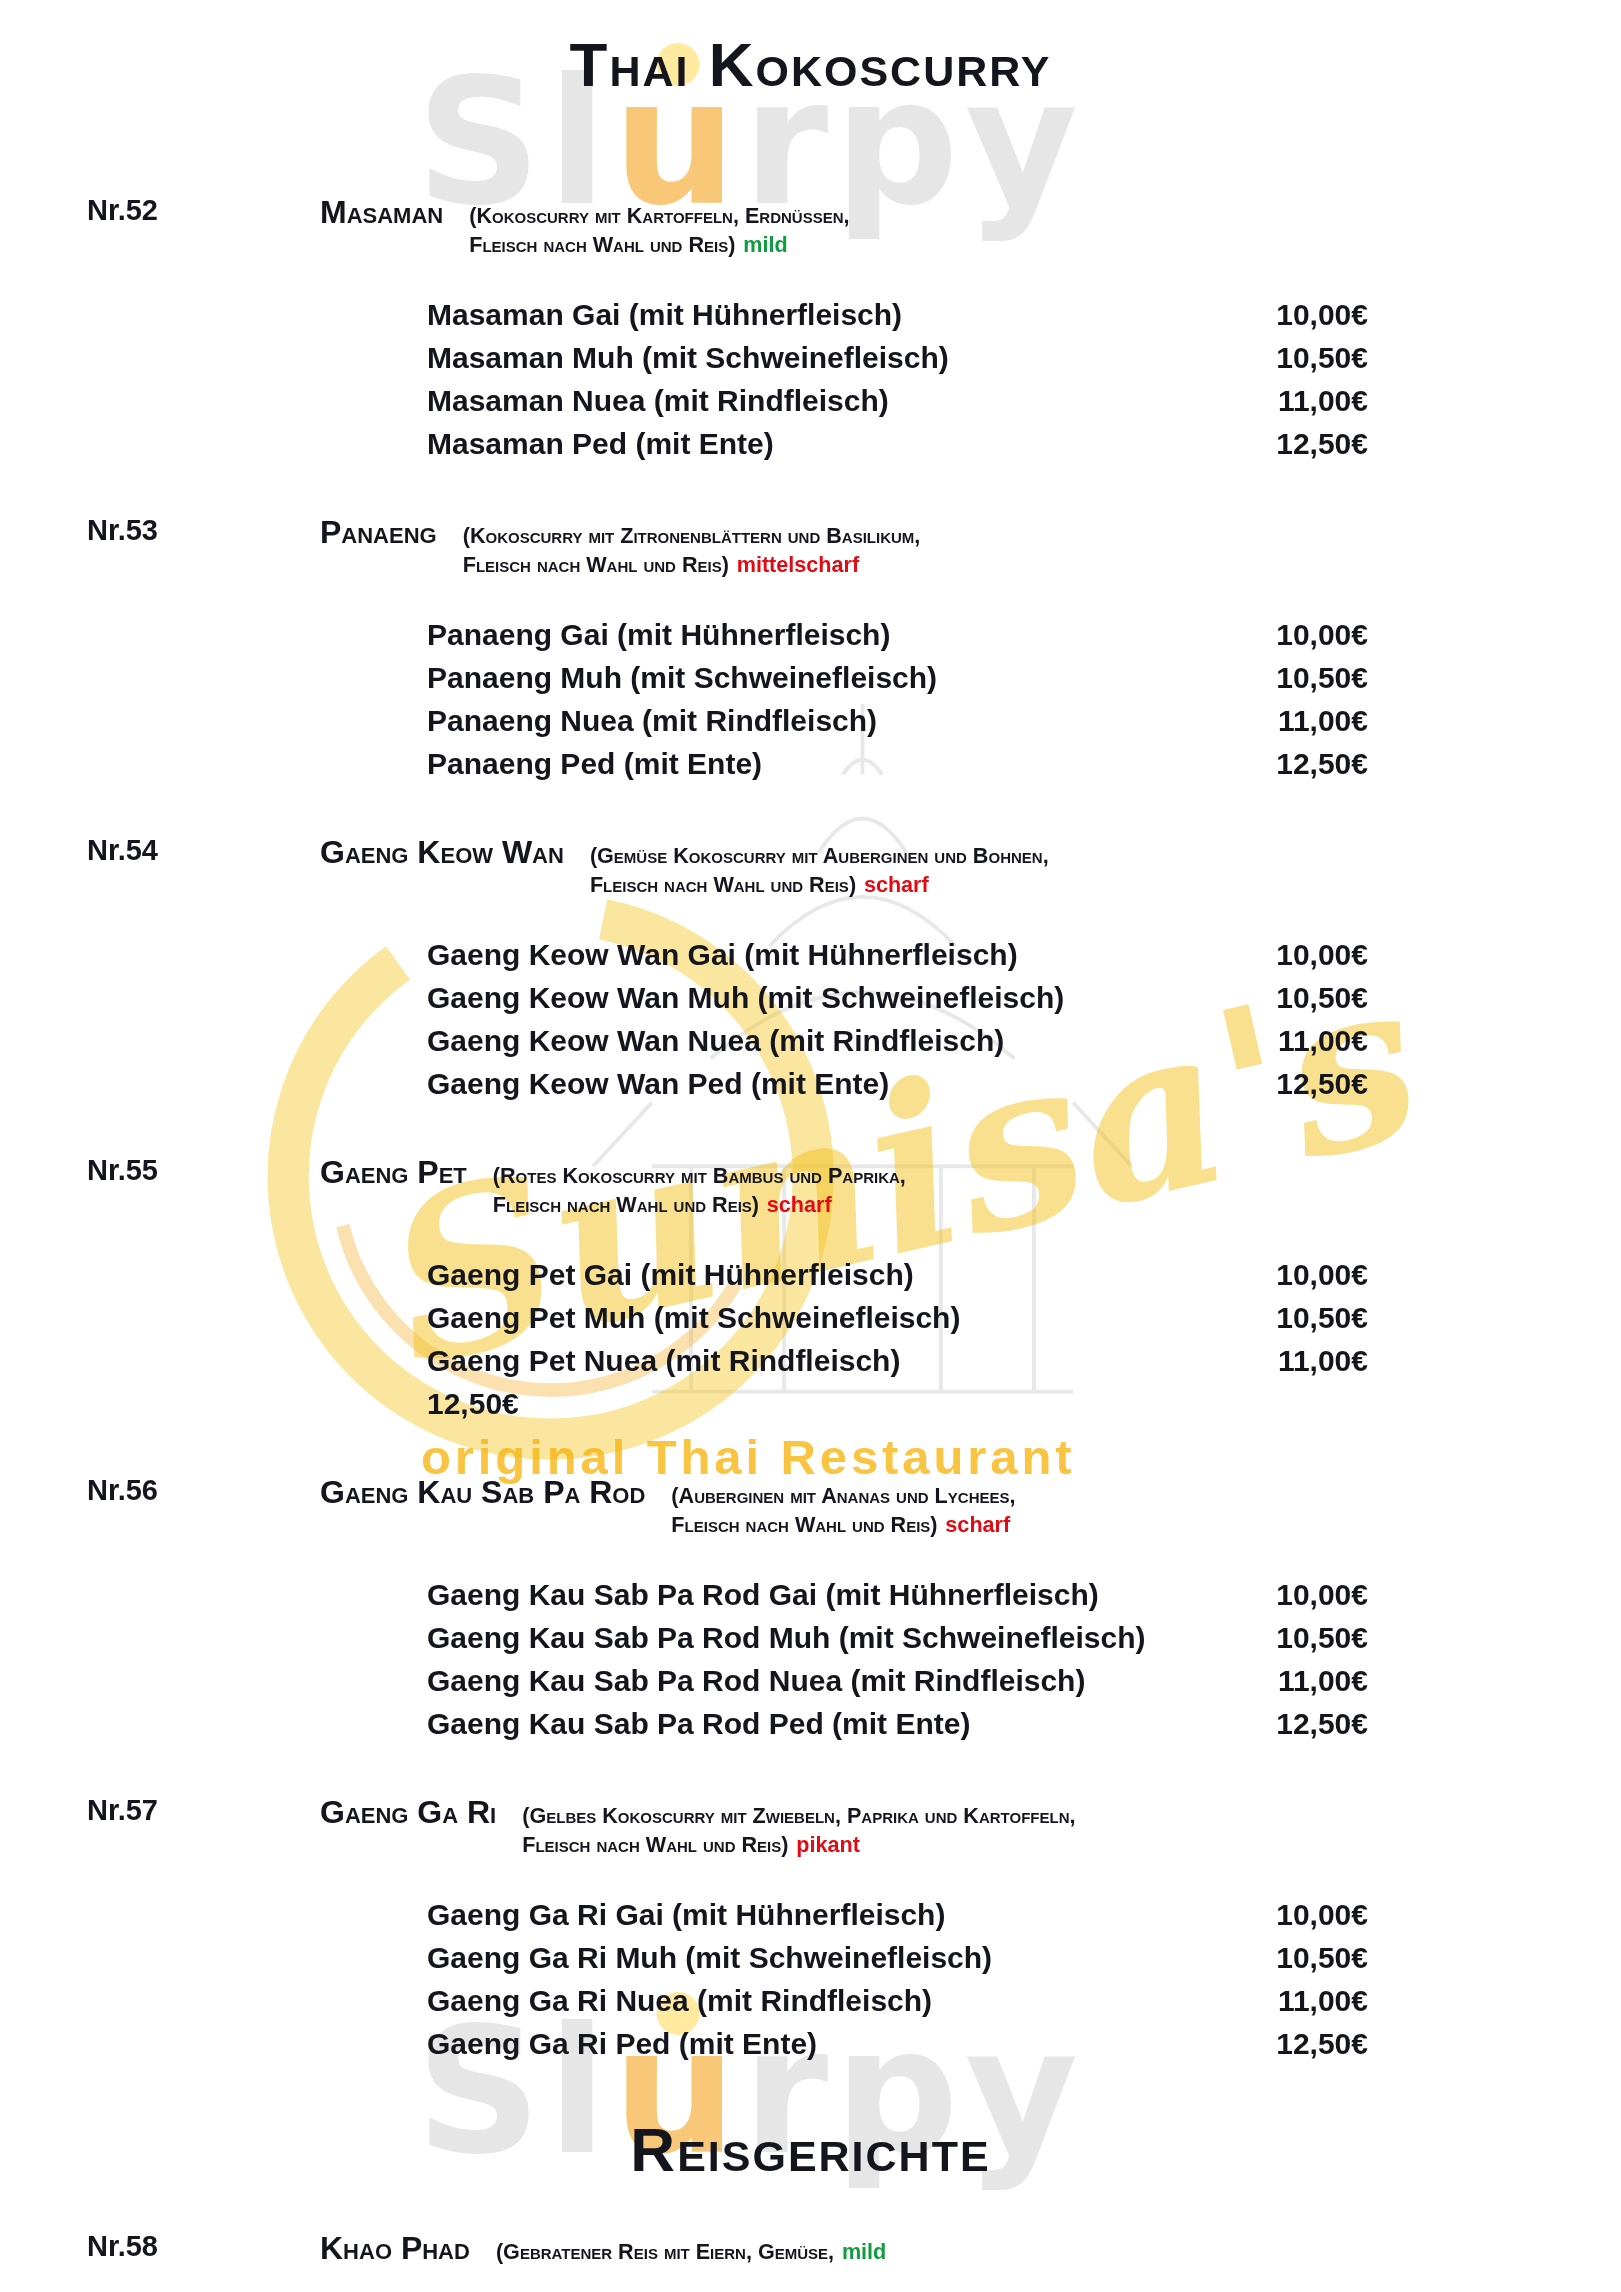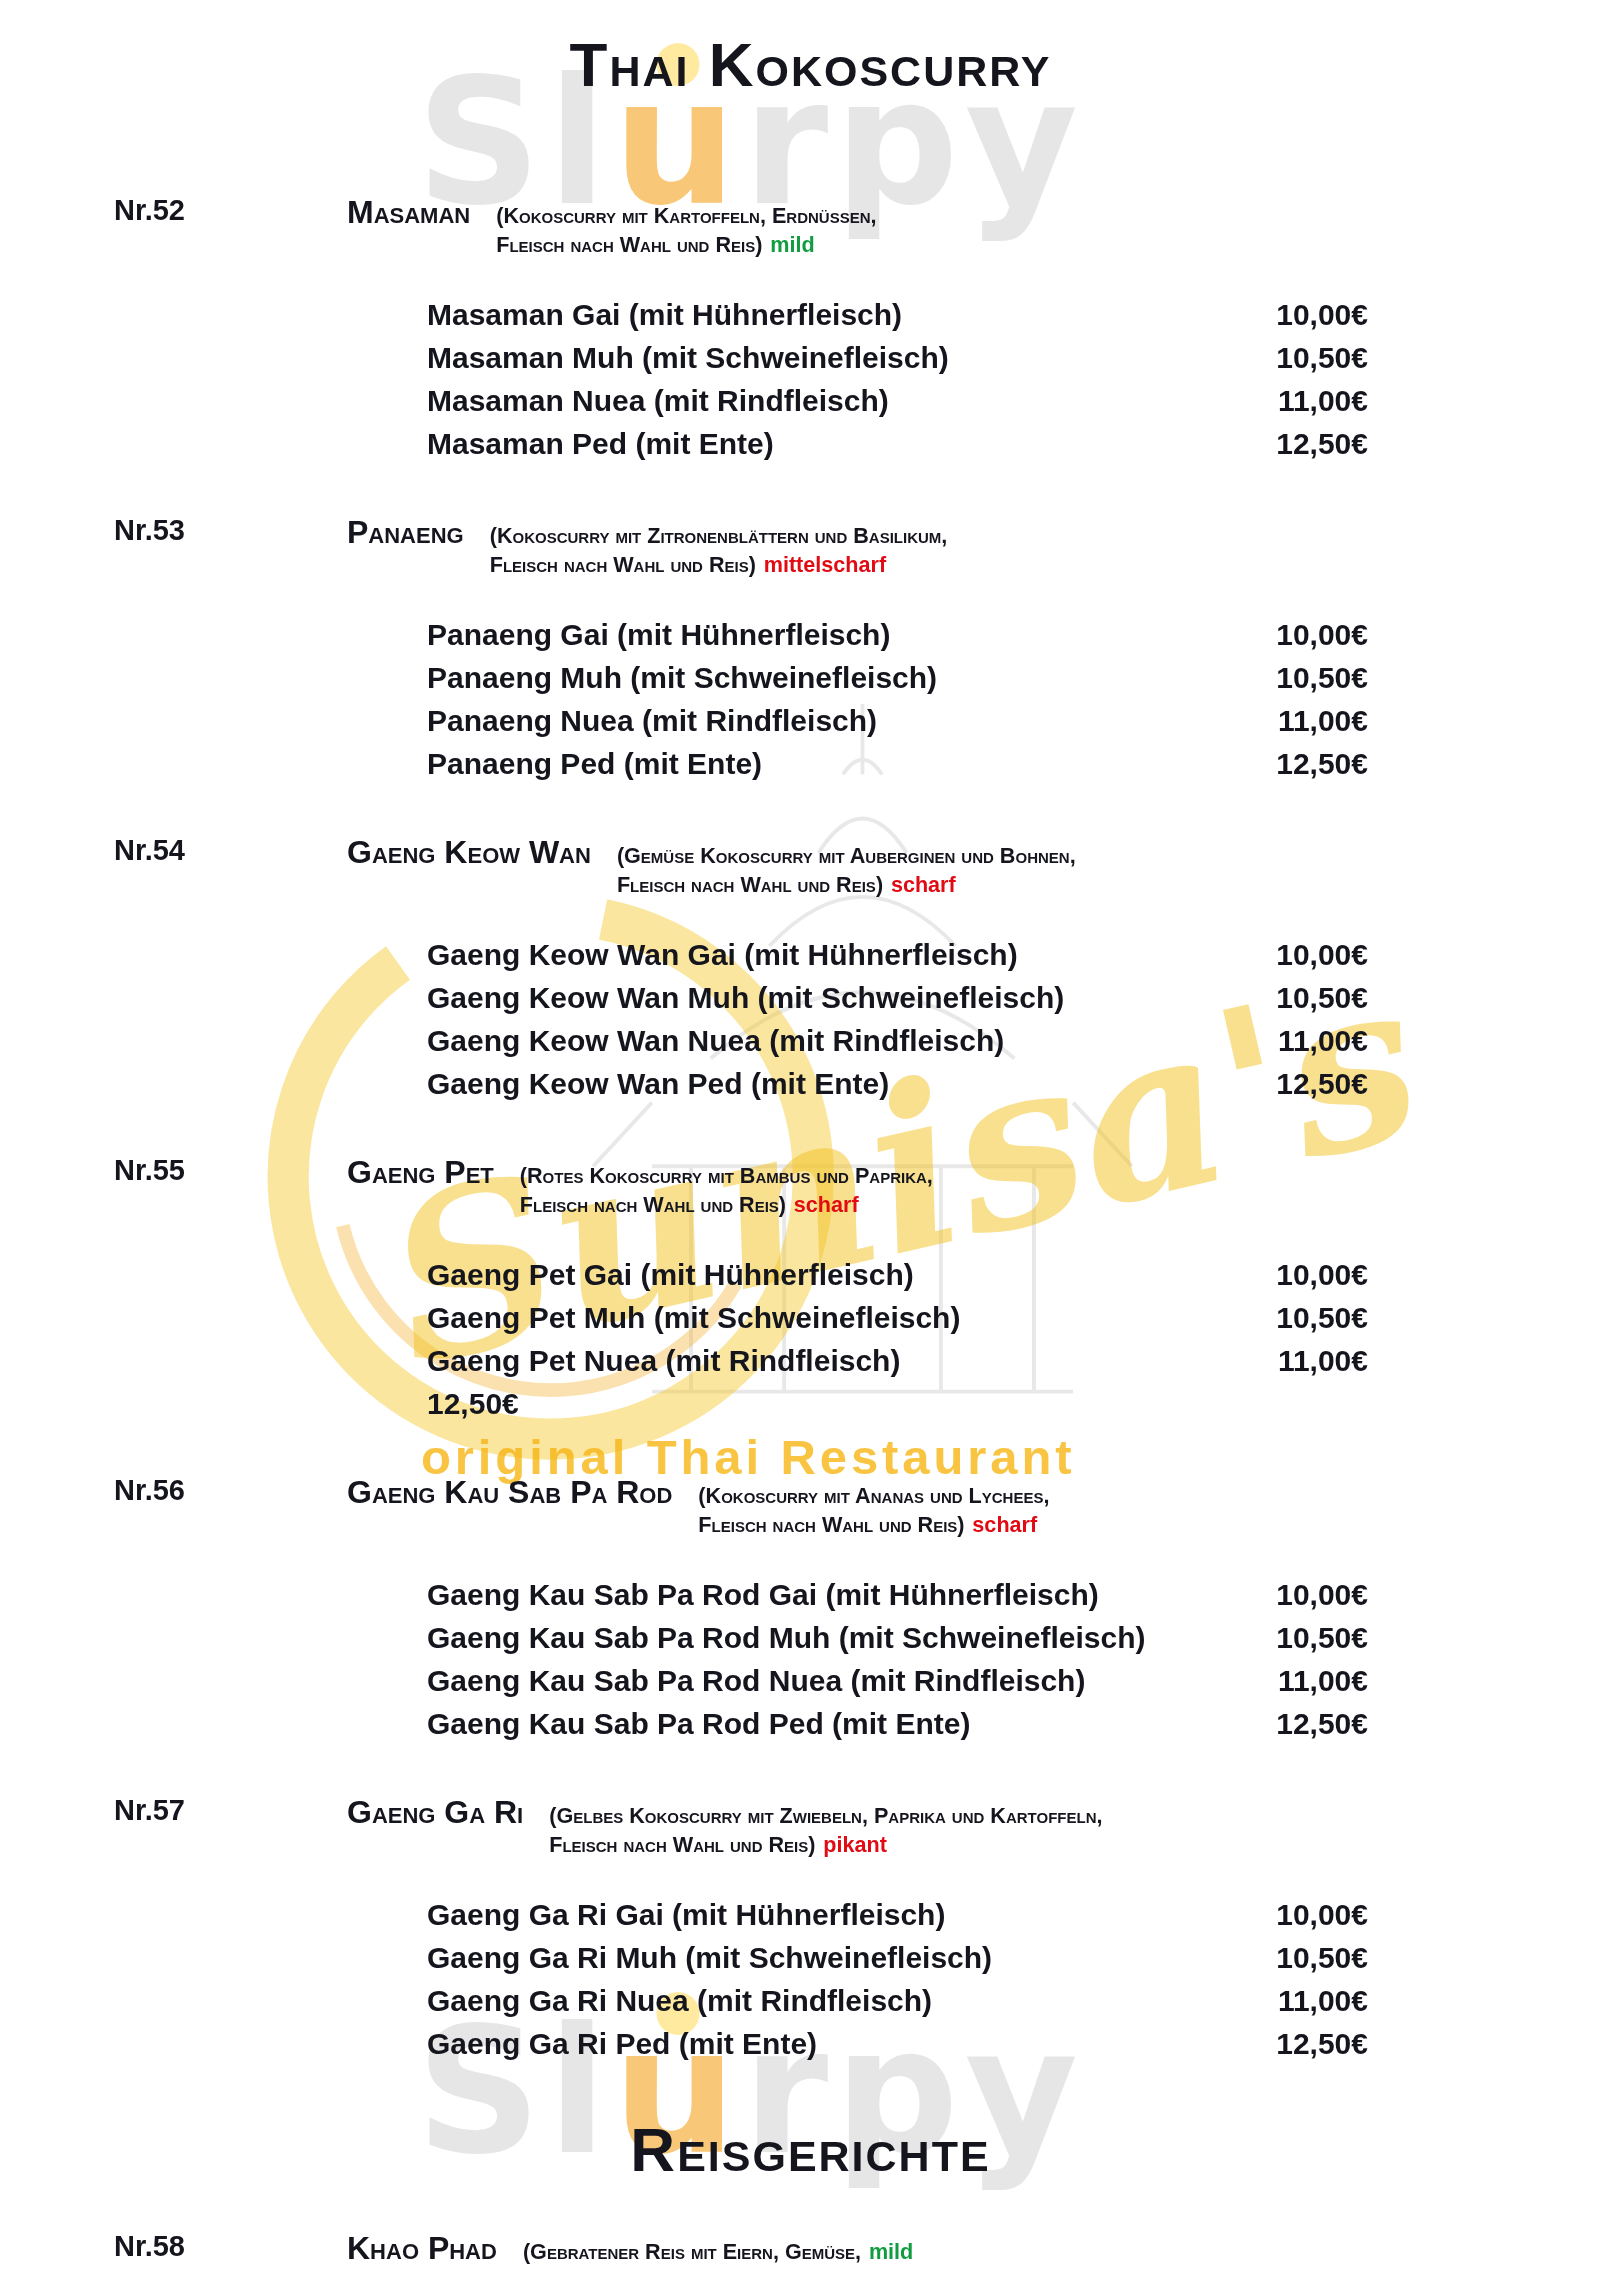--- a/index.html
+++ b/index.html
@@ -43,21 +43,21 @@
     color:#f7b614; opacity:0.8; white-space:nowrap;
   }
 
   
   .content { position:relative; z-index:2; padding-top:29px; }
   .menu-title {
     font-size:62px; font-weight:bold; font-variant:small-caps;
     text-align:center; letter-spacing:2px; margin-bottom:94px;
   }
   .section { margin-bottom:49px; }
-  .sec-header { display:flex; padding-left:114px; margin-bottom:34px; }
+  .sec-header { display:flex; padding-left:87px; margin-bottom:34px; }
   .sec-nr { width:233px; flex-shrink:0; font-size:29px; font-weight:bold; }
   .sec-title-block { display:flex; align-items:baseline; }
   .sec-name { font-size:32px; font-weight:bold; font-variant:small-caps; white-space:nowrap; }
   .sec-desc-col { display:flex; flex-direction:column; margin-left:26px; }
   .sec-desc { font-size:21.6px; font-weight:bold; font-variant:small-caps; line-height:29px; white-space:nowrap; }
   .spice { font-variant:normal; margin-left:7.8px; }
   .items { padding-left:427px; padding-right:253px; }
   .item {
     display:flex; justify-content:space-between; align-items:baseline;
     font-size:30px; font-weight:bold; line-height:43px;gap:20px;
@@ -226,21 +226,21 @@
           </div>
       </div>
     </section>
 
     <section class="section">
       <div class="sec-header">
         <div class="sec-nr">Nr.56</div>
         <div class="sec-title-block">
           <span class="sec-name">Gaeng Kau Sab Pa Rod</span>
           <span class="sec-desc-col">
-            <span class="sec-desc">(Kokoscurry mit Ananas und Lychees,</span>
+            <span class="sec-desc">(Auberginen mit Ananas und Lychees,</span>
             <span class="sec-desc"><span>Fleisch nach Wahl und Reis)</span><span class="spice" style="color: rgb(227, 11, 19);">scharf</span></span>
           </span>
         </div>
       </div>
       <div class="items">
         <div class="item">
             <span>Gaeng Kau Sab Pa Rod Gai (mit Hühnerfleisch)</span>
             <span>10,00€</span>
           </div>
         <div class="item">

